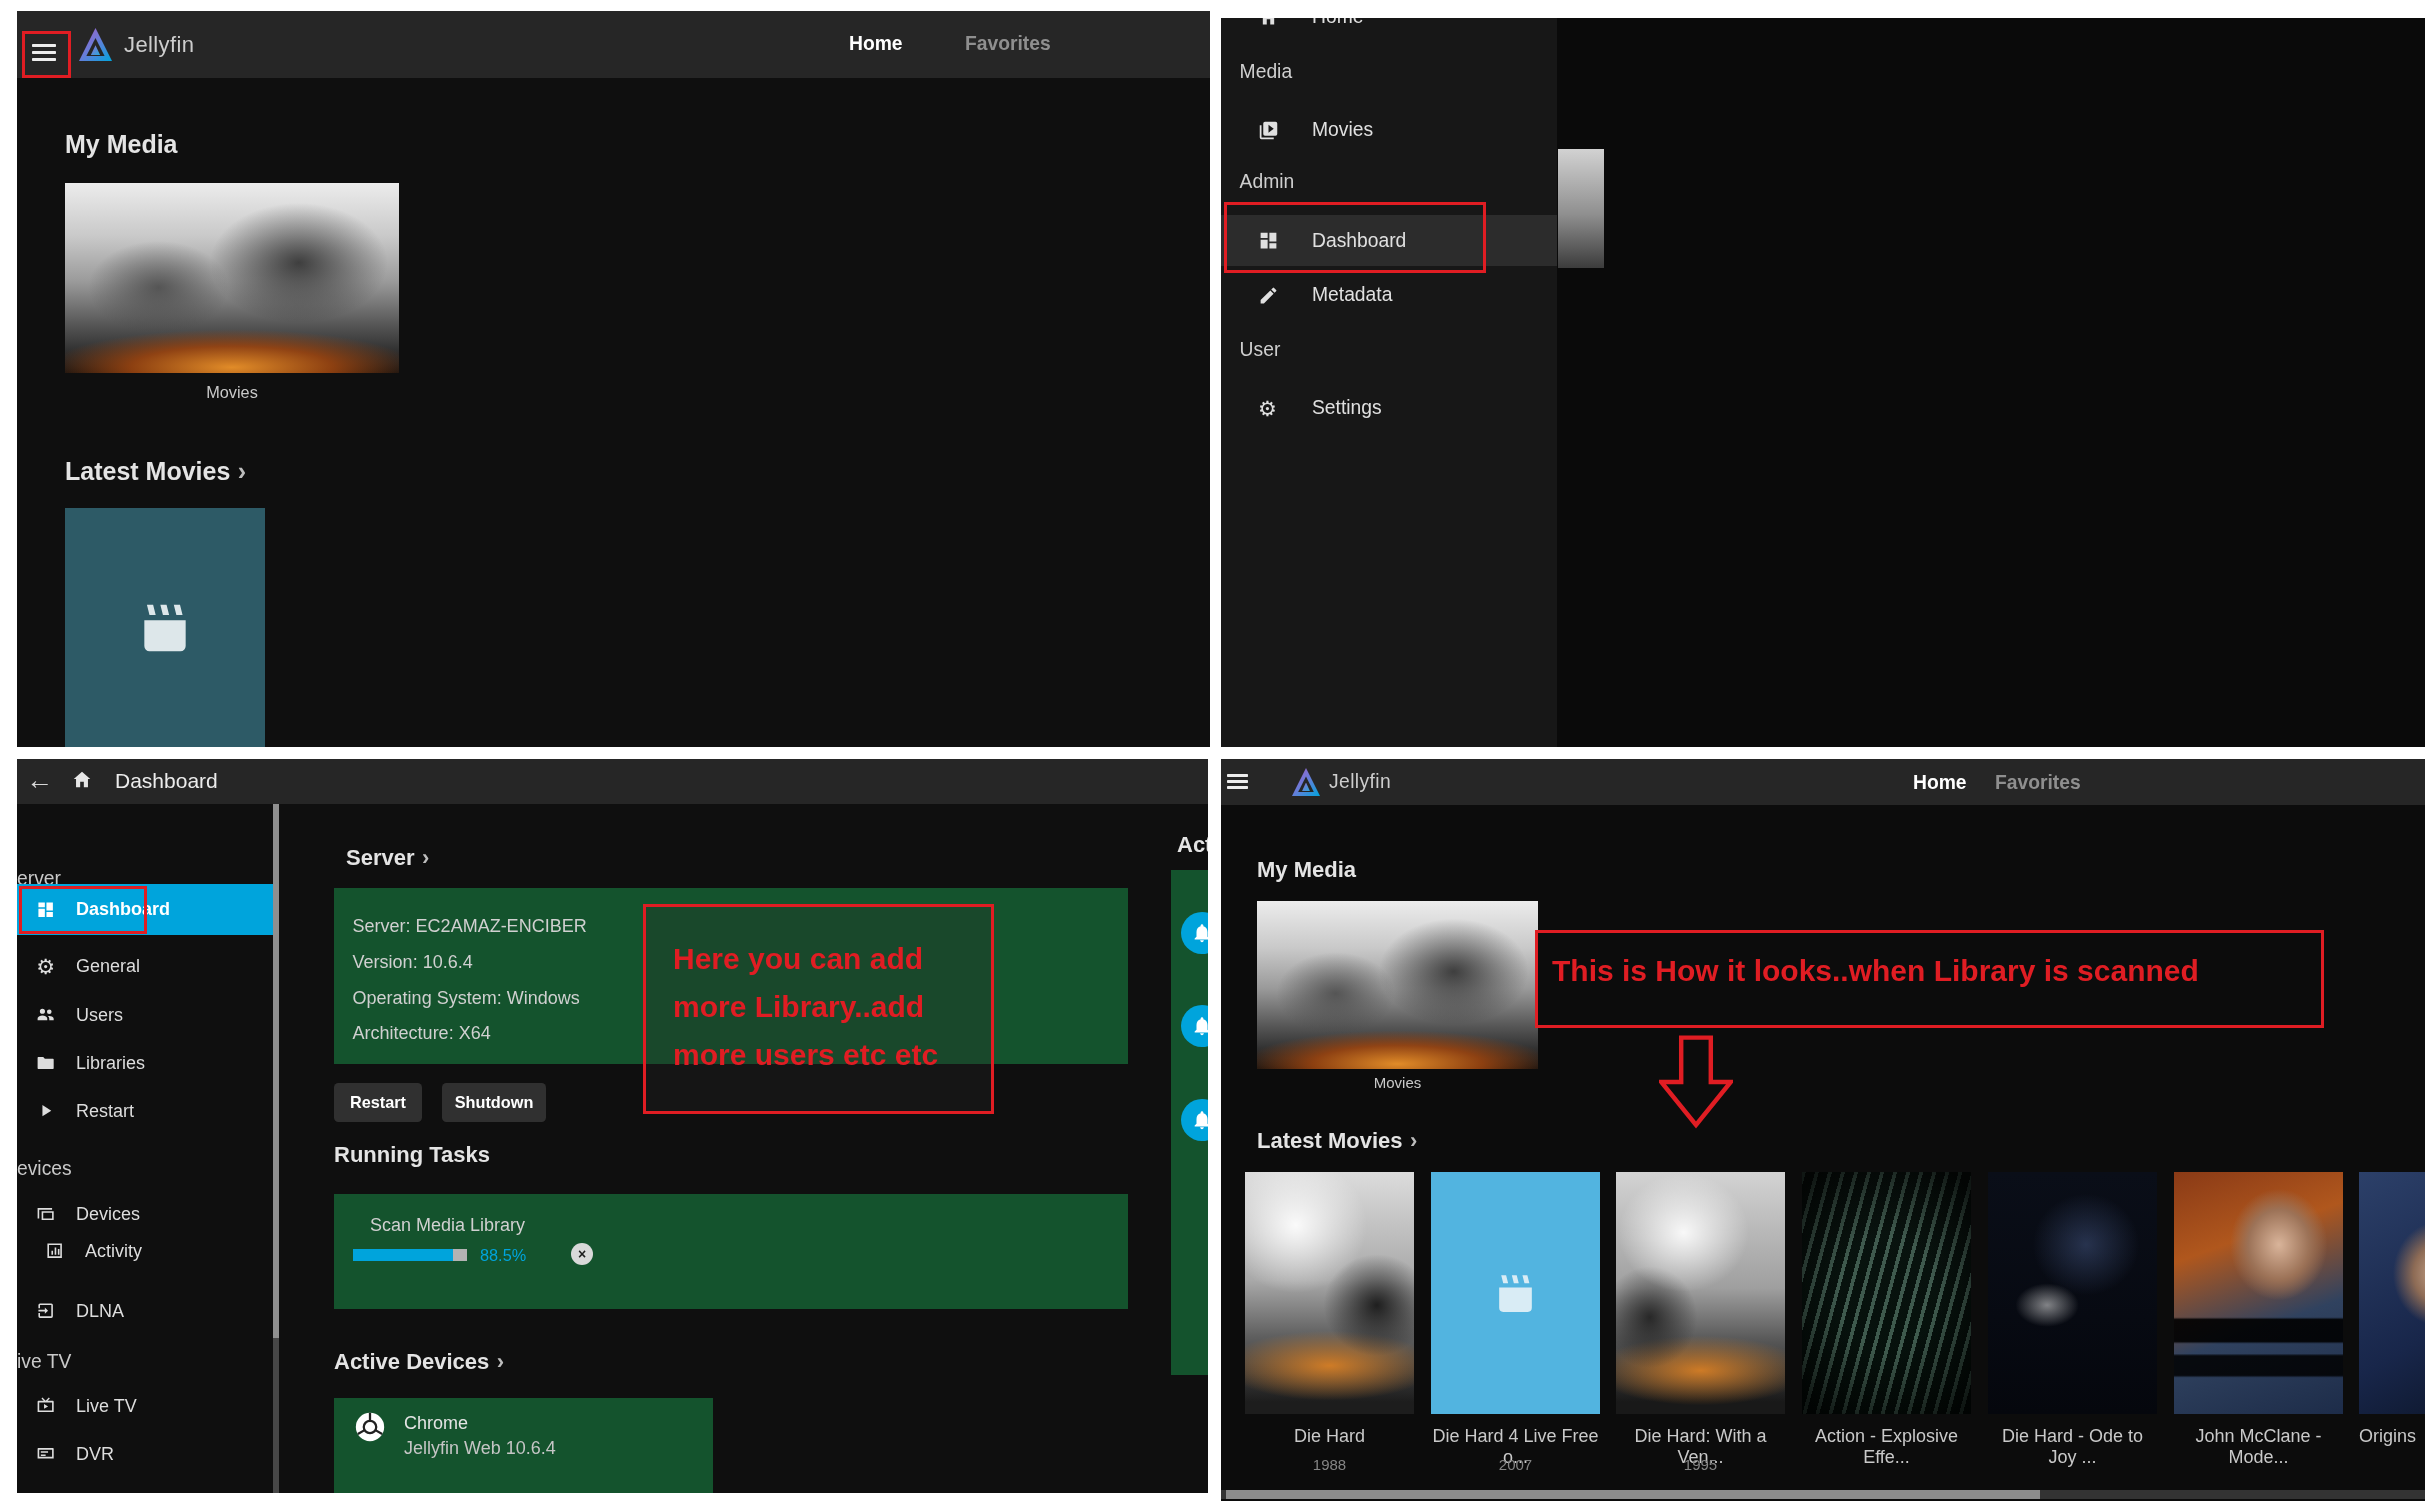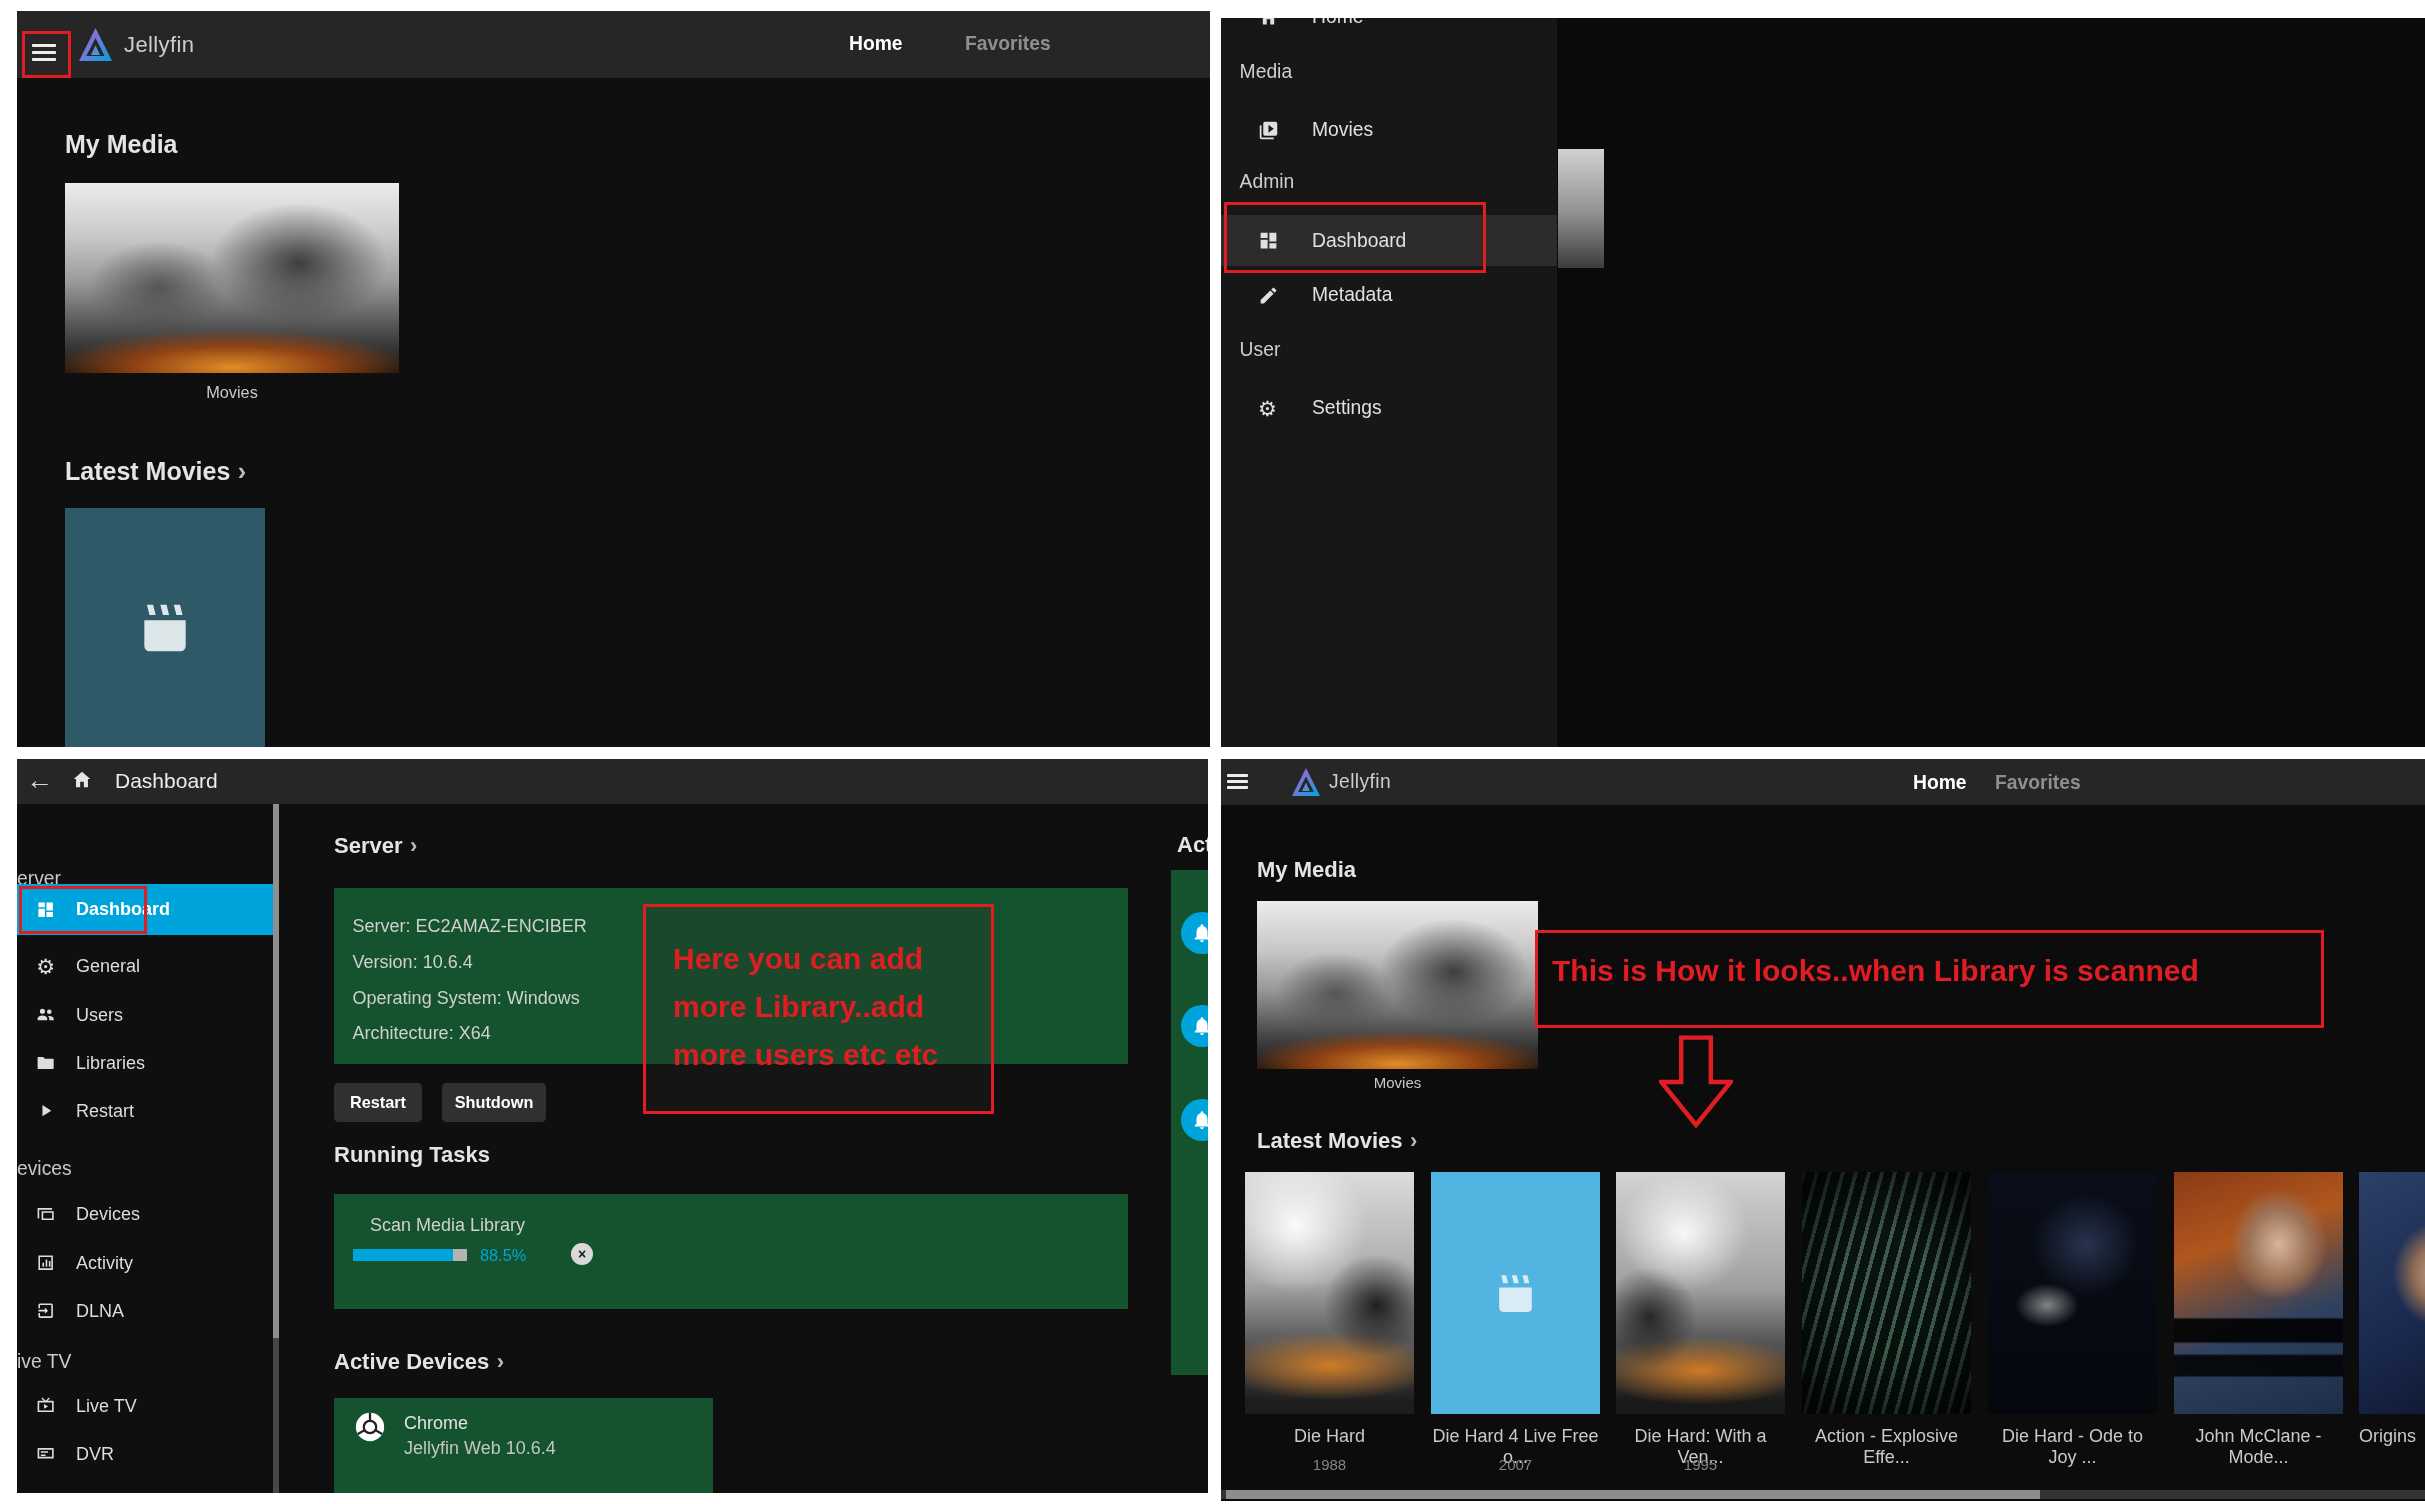--- a/index.html
+++ b/index.html
@@ -297,21 +297,21 @@
 
     <div class="side-section" style="top:354px;">evices</div>
     <div class="side-item" style="top:389px;">
       <span class="ic">
           <svg class="ic-svg" viewBox="0 0 26 26" width="19.3" height="19.3">
             <use href="#i-devices"></use>
           </svg>
         </span>
       <span class="lb">Devices</span>
     </div>
-    <div class="side-item" style="top:438px;">
+    <div class="side-item" style="top:426px;margin-left:9px;">
       <span class="ic">
           <svg class="ic-svg" viewBox="0 0 26 26" width="19.3" height="19.3">
             <use href="#i-activity"></use>
           </svg>
         </span>
       <span class="lb">Activity</span>
     </div>
     <div class="side-item" style="top:486px;">
       <span class="ic">
           <svg class="ic-svg" viewBox="0 0 26 26" width="19.3" height="19.3">
@@ -338,21 +338,21 @@
         </span>
       <span class="lb">DVR</span>
     </div>
 
   </nav>
 
   <div class="scroll-v" style="left:256px;top:45px;bottom:0;">
     <span class="thumb" style="top:0;height:534px;"></span>
   </div>
 
-  <h2 class="h-section" style="left:317px;top:74px;font-size:22px;margin:0;"><span>Server</span><span class="chev">›</span></h2>
+  <h2 class="h-section" style="left:317px;top:74px;font-size:22px;margin:12px;"><span>Server</span><span class="chev">›</span></h2>
 
   <div class="dash-card" style="left:317px;top:129px;width:794px;height:176px;">
     <div class="abs" style="left:18.6px;top:28px;font-size:18px;color:#d0d0d0;">Server: EC2AMAZ-ENCIBER</div>
     <div class="abs" style="left:18.6px;top:64px;font-size:18px;color:#d0d0d0;">Version: 10.6.4</div>
     <div class="abs" style="left:18.6px;top:100px;font-size:18px;color:#d0d0d0;">Operating System: Windows</div>
     <div class="abs" style="left:18.6px;top:135px;font-size:18px;color:#d0d0d0;">Architecture: X64</div>
   </div>
 
   <div class="annotation-box" style="left:626px;top:145px;width:345px;height:204px;border-width:3.7px;background:rgba(40,40,40,.25);">
     <div class="red-text" style="position:absolute;left:27px;top:28px;font-size:30px;line-height:48px;white-space:nowrap;">

